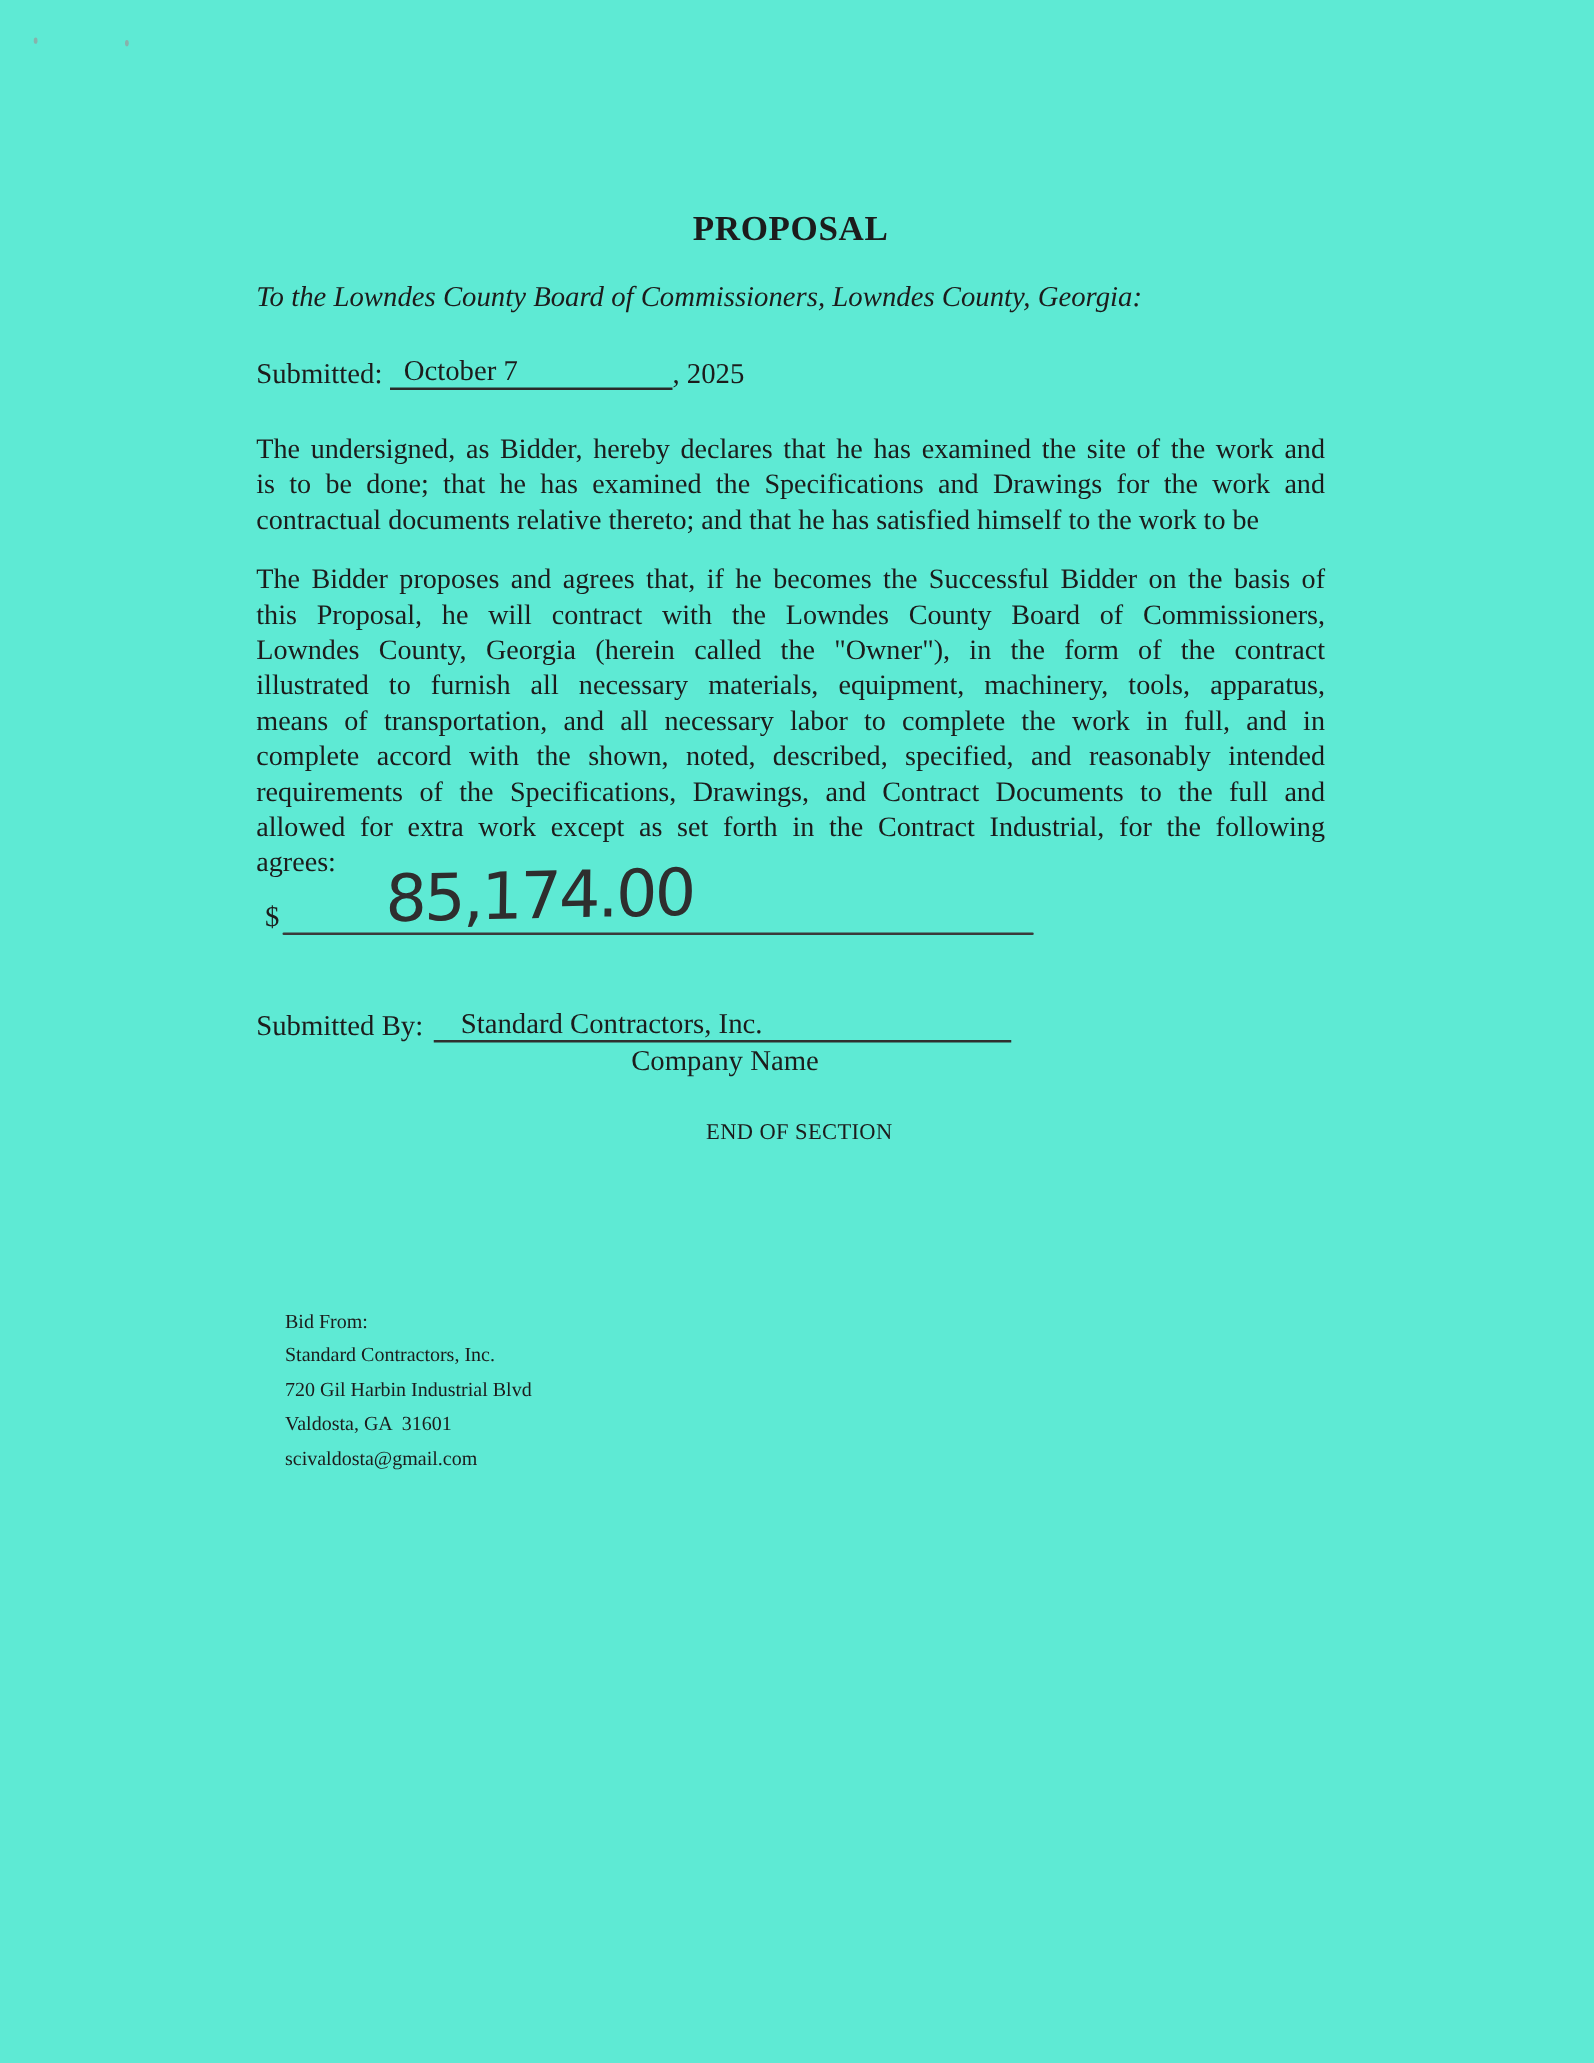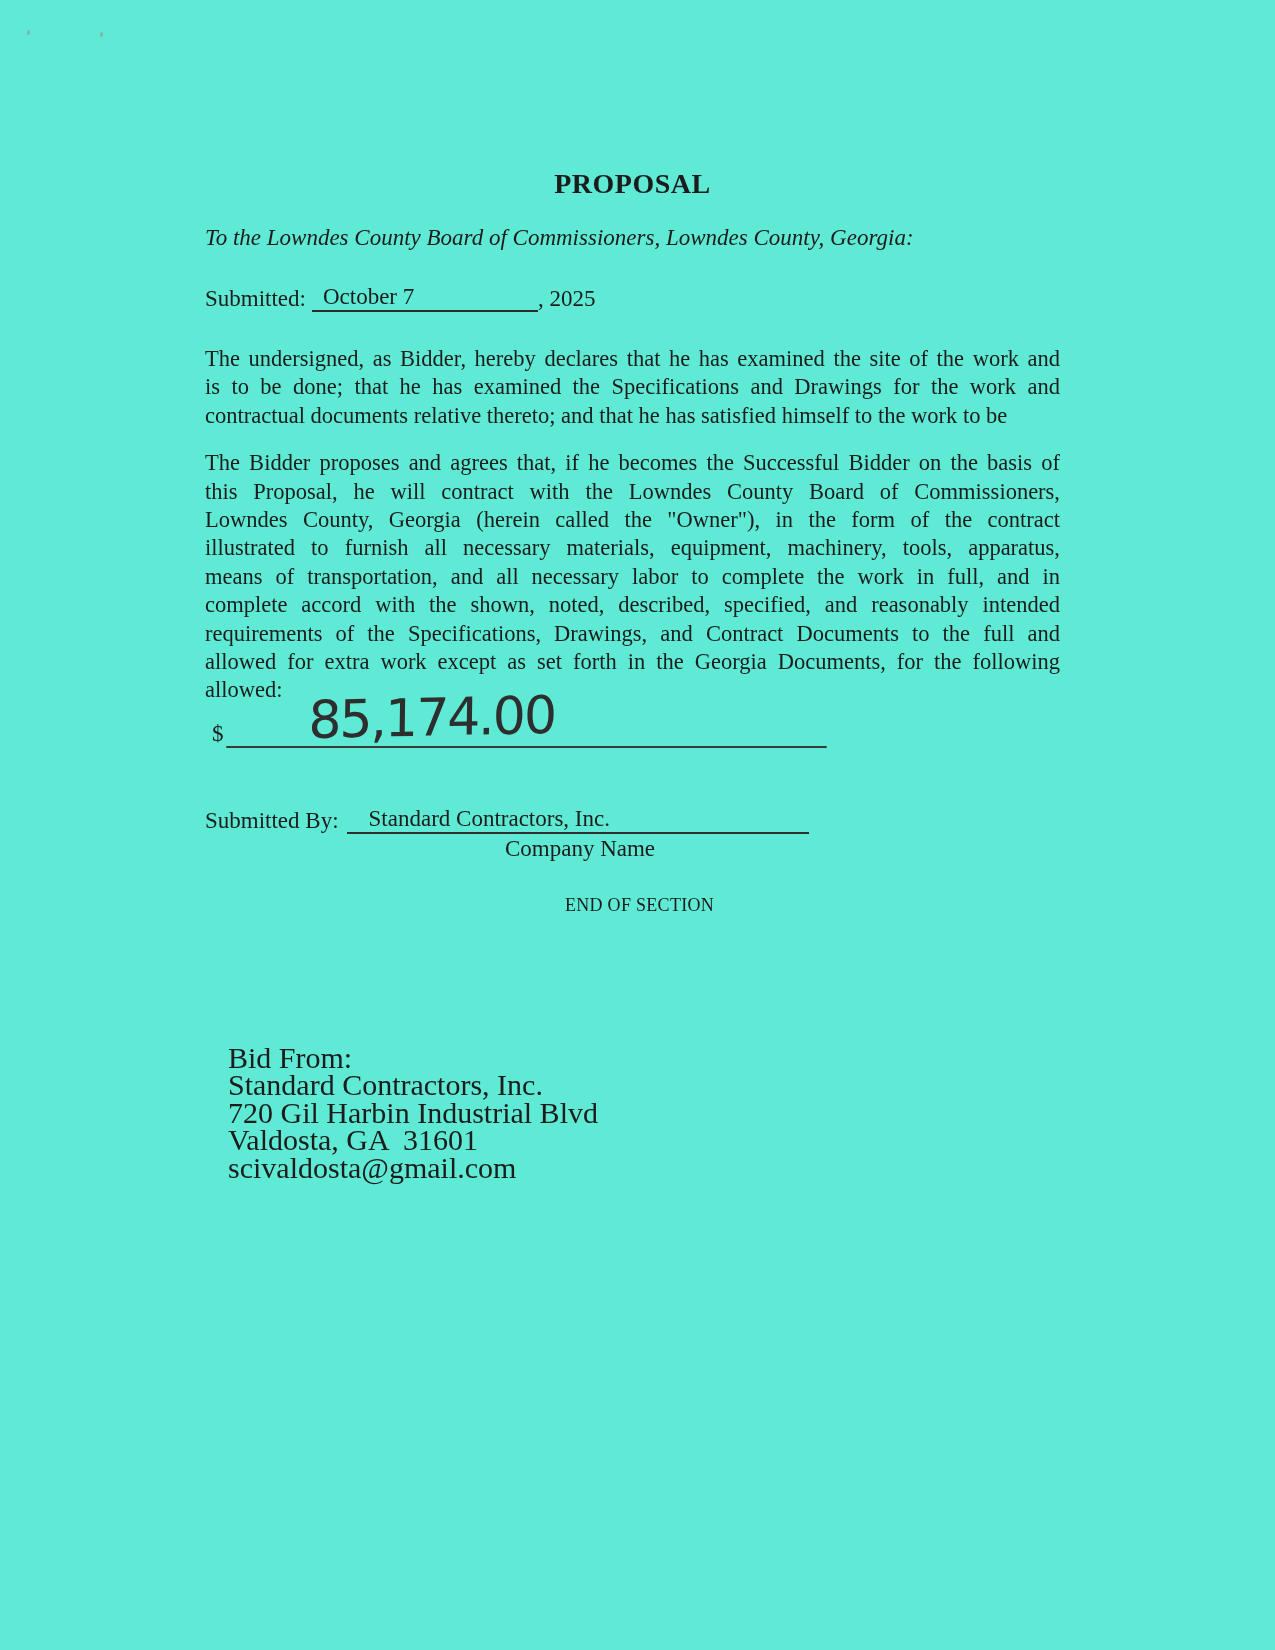--- a/index.html
+++ b/index.html
@@ -126,21 +126,21 @@
     text-align: center;
     font-size: 18px;
     line-height: 26px;
     letter-spacing: .3px;
     text-indent: 14px;
   }
 
   .bid-from {
     margin-top: 126px;
     margin-left: 23px;
-    font-size: 30px;
+    font-size: 16px;
     line-height: 27.5px;
   }
   .bid-from div { white-space: pre-wrap; }
 </style>
 </head>
 <body>
 
 <div class="page">
   <div class="speck s1"></div>
   <div class="speck s2"></div>
@@ -160,22 +160,22 @@
       </div>
 
     <div class="para para2">
         <div class="jline">The Bidder proposes and agrees that, if he becomes the Successful Bidder on the basis of</div>
         <div class="jline">this Proposal, he will contract with the Lowndes County Board of Commissioners,</div>
         <div class="jline">Lowndes County, Georgia (herein called the "Owner"), in the form of the contract</div>
         <div class="jline">illustrated to furnish all necessary materials, equipment, machinery, tools, apparatus,</div>
         <div class="jline">means of transportation, and all necessary labor to complete the work in full, and in</div>
         <div class="jline">complete accord with the shown, noted, described, specified, and reasonably intended</div>
         <div class="jline">requirements of the Specifications, Drawings, and Contract Documents to the full and</div>
-        <div class="jline">allowed for extra work except as set forth in the Georgia Documents, for the following</div>
-        <div class="jline">allowed:</div>
+        <div class="jline">allowed for extra work except as set forth in the Contract Industrial, for the following</div>
+        <div class="jline">agrees:</div>
       </div>
 
     <div class="price-row">
       <span class="currency">$</span>
       <div class="price-underline"></div>
       <span class="handwritten">85,174.00</span>
     </div>
 
     <div class="submitted-by-row"><span>Submitted By:</span><span class="company-line"><span>Standard Contractors, Inc.</span></span></div>
 

